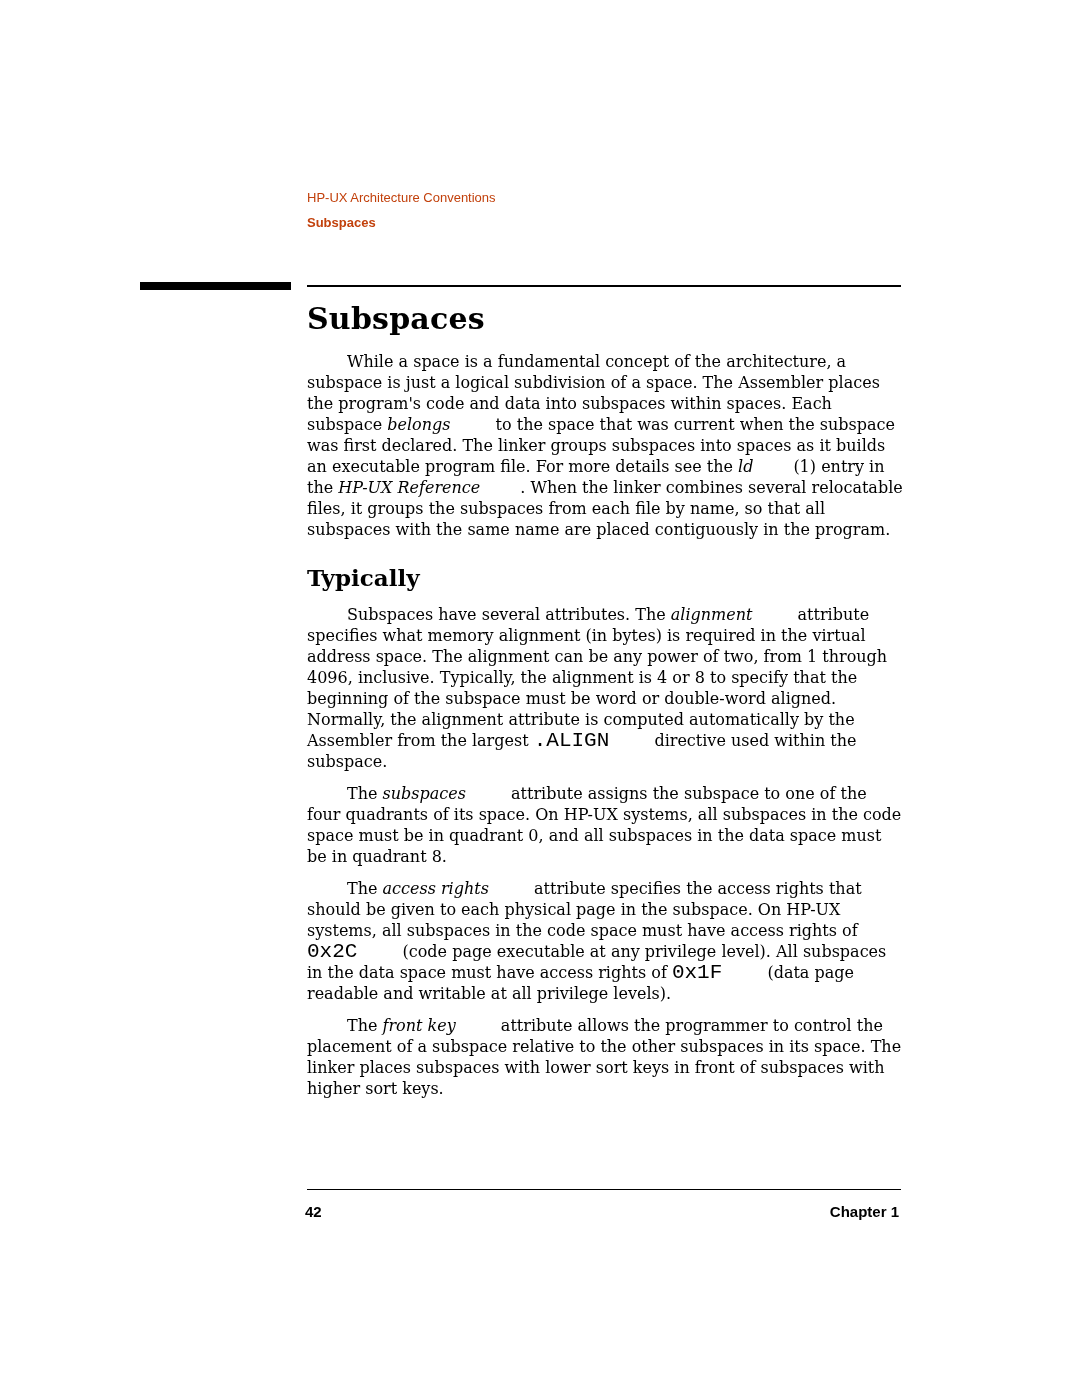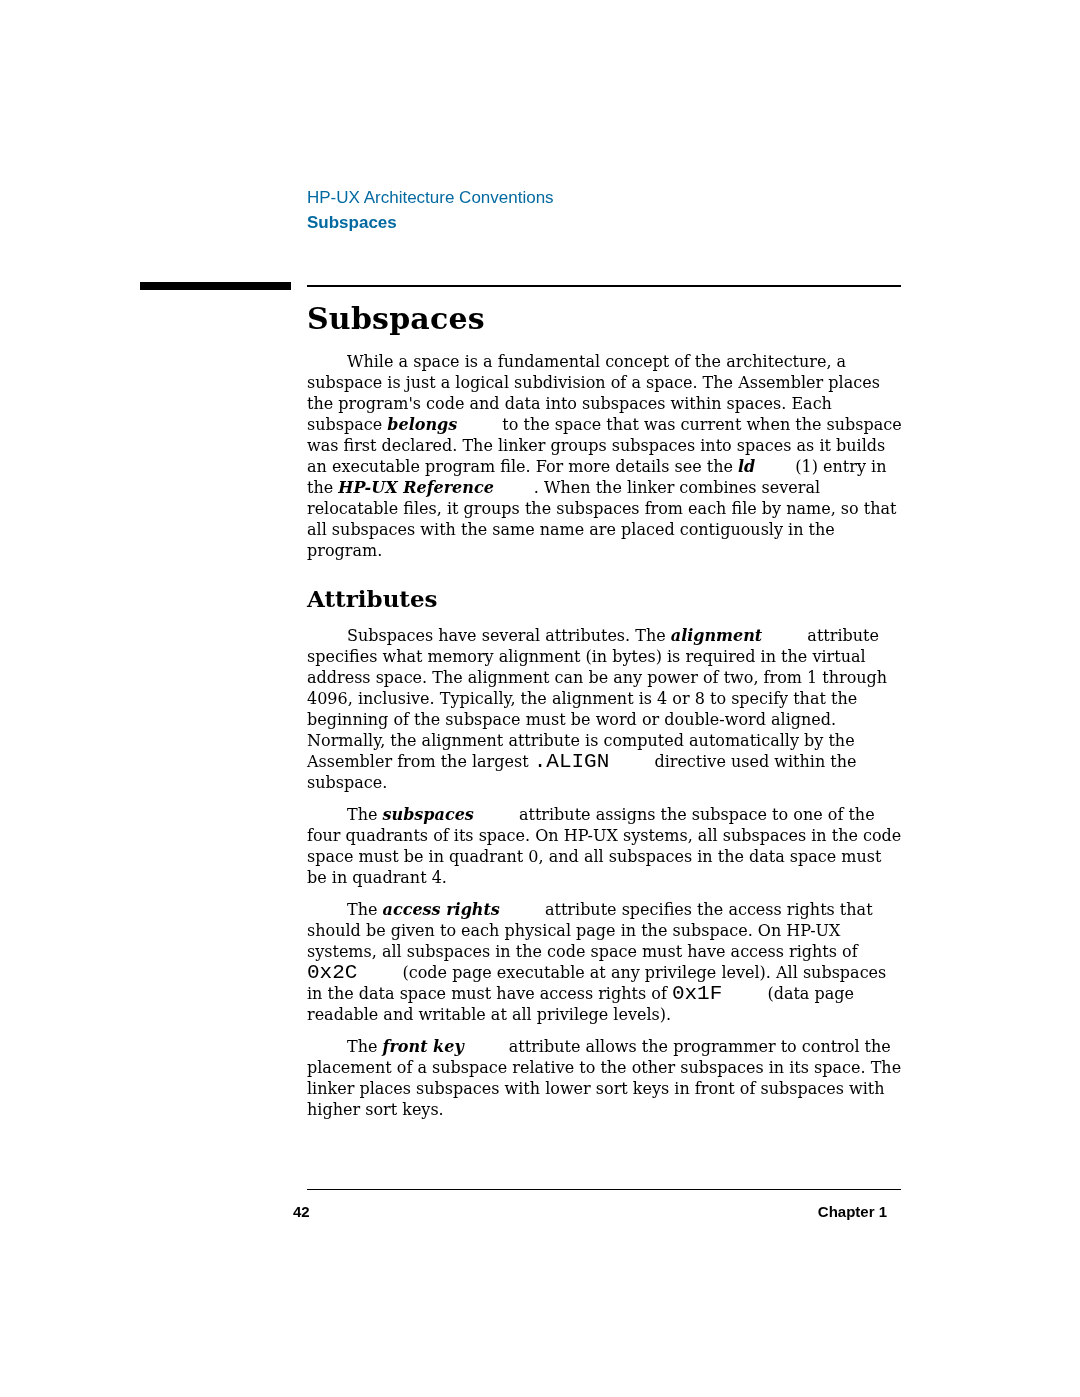--- a/index.html
+++ b/index.html
@@ -14,23 +14,23 @@
     overflow: hidden;
     margin: 0 auto;
   }
 
   
   .running-header {
     position: absolute;
     left: 307px;
     top: 189px;
     font-family: "Liberation Sans", sans-serif;
-    font-size: 17px;
+    font-size: 13px;
     line-height: 17px;
-    color: #0369a1;
+    color: #c2410c;
   }
   .rh-title { font-weight: 400; margin-bottom: 8px; }
   .rh-section { font-weight: 700; }
 
   
   .thick-bar {
     position: absolute;
     left: 140px;
     top: 282px;
     width: 151px;
@@ -68,38 +68,38 @@
     line-height: 27px;
     margin: 24px 0 13px 0;
   }
   p.body-para {
     font-size: 16px;
     line-height: 21px;
     margin: 0 0 11px 0;
     text-align: left;
   }
   .run.normal { font-style: normal; margin-left: 40px; }
-  .run.italic { font-style: italic; font-weight: bold; }
+  .run.italic { font-style: italic; }
   .run.mono {
     font-family: "Liberation Mono", monospace;
     font-size: 21px;
   }
 
   
   .footer-rule {
     position: absolute;
     left: 307px;
     top: 1189px;
     width: 594px;
     height: 1px;
     background: #000;
   }
   .footer-row {
     position: absolute;
-    left: 293px;
+    left: 305px;
     top: 1203px;
     width: 594px;
     display: flex;
     justify-content: space-between;
     font-family: "Liberation Sans", sans-serif;
     font-weight: 700;
     font-size: 15px;
   }
 </style>
 </head>
@@ -113,25 +113,25 @@
   </header>
 
   <div class="thick-bar"></div>
   <div class="thin-line"></div>
 
   <main class="body-column">
     <h1 class="page-title">Subspaces</h1>
 
     <p class="body-para"><span class="run normal">While a space is a fundamental concept of the architecture, a subspace is just a logical subdivision of a space. The Assembler places the program's code and data into subspaces within spaces. Each subspace </span><span class="run italic">belongs</span><span class="run normal"> to the space that was current when the subspace was first declared. The linker groups subspaces into spaces as it builds an executable program file. For more details see the </span><span class="run italic">ld</span><span class="run normal">(1) entry in the </span><span class="run italic">HP-UX Reference</span><span class="run normal">. When the linker combines several relocatable files, it groups the subspaces from each file by name, so that all subspaces with the same name are placed contiguously in the program.</span></p>
 
-    <h2 class="section-heading">Attributes</h2>
+    <h2 class="section-heading">Typically</h2>
 
     <p class="body-para"><span class="run normal">Subspaces have several attributes. The </span><span class="run italic">alignment</span><span class="run normal"> attribute specifies what memory alignment (in bytes) is required in the virtual address space. The alignment can be any power of two, from 1 through 4096, inclusive. Typically, the alignment is 4 or 8 to specify that the beginning of the subspace must be word or double-word aligned. Normally, the alignment attribute is computed automatically by the Assembler from the largest </span><span class="run mono">.ALIGN</span><span class="run normal"> directive used within the subspace.</span></p>
 
-    <p class="body-para"><span class="run normal">The </span><span class="run italic">subspaces</span><span class="run normal"> attribute assigns the subspace to one of the four quadrants of its space. On HP-UX systems, all subspaces in the code space must be in quadrant 0, and all subspaces in the data space must be in quadrant 4.</span></p>
+    <p class="body-para"><span class="run normal">The </span><span class="run italic">subspaces</span><span class="run normal"> attribute assigns the subspace to one of the four quadrants of its space. On HP-UX systems, all subspaces in the code space must be in quadrant 0, and all subspaces in the data space must be in quadrant 8.</span></p>
 
     <p class="body-para"><span class="run normal">The </span><span class="run italic">access rights</span><span class="run normal"> attribute specifies the access rights that should be given to each physical page in the subspace. On HP-UX systems, all subspaces in the code space must have access rights of </span><span class="run mono">0x2C</span><span class="run normal"> (code page executable at any privilege level). All subspaces in the data space must have access rights of </span><span class="run mono">0x1F</span><span class="run normal"> (data page readable and writable at all privilege levels).</span></p>
 
     <p class="body-para"><span class="run normal">The </span><span class="run italic">front key</span><span class="run normal"> attribute allows the programmer to control the placement of a subspace relative to the other subspaces in its space. The linker places subspaces with lower sort keys in front of subspaces with higher sort keys.</span></p>
   </main>
 
   <div class="footer-rule"></div>
   <footer class="footer-row">
     <span>42</span>
     <span>Chapter 1</span>

